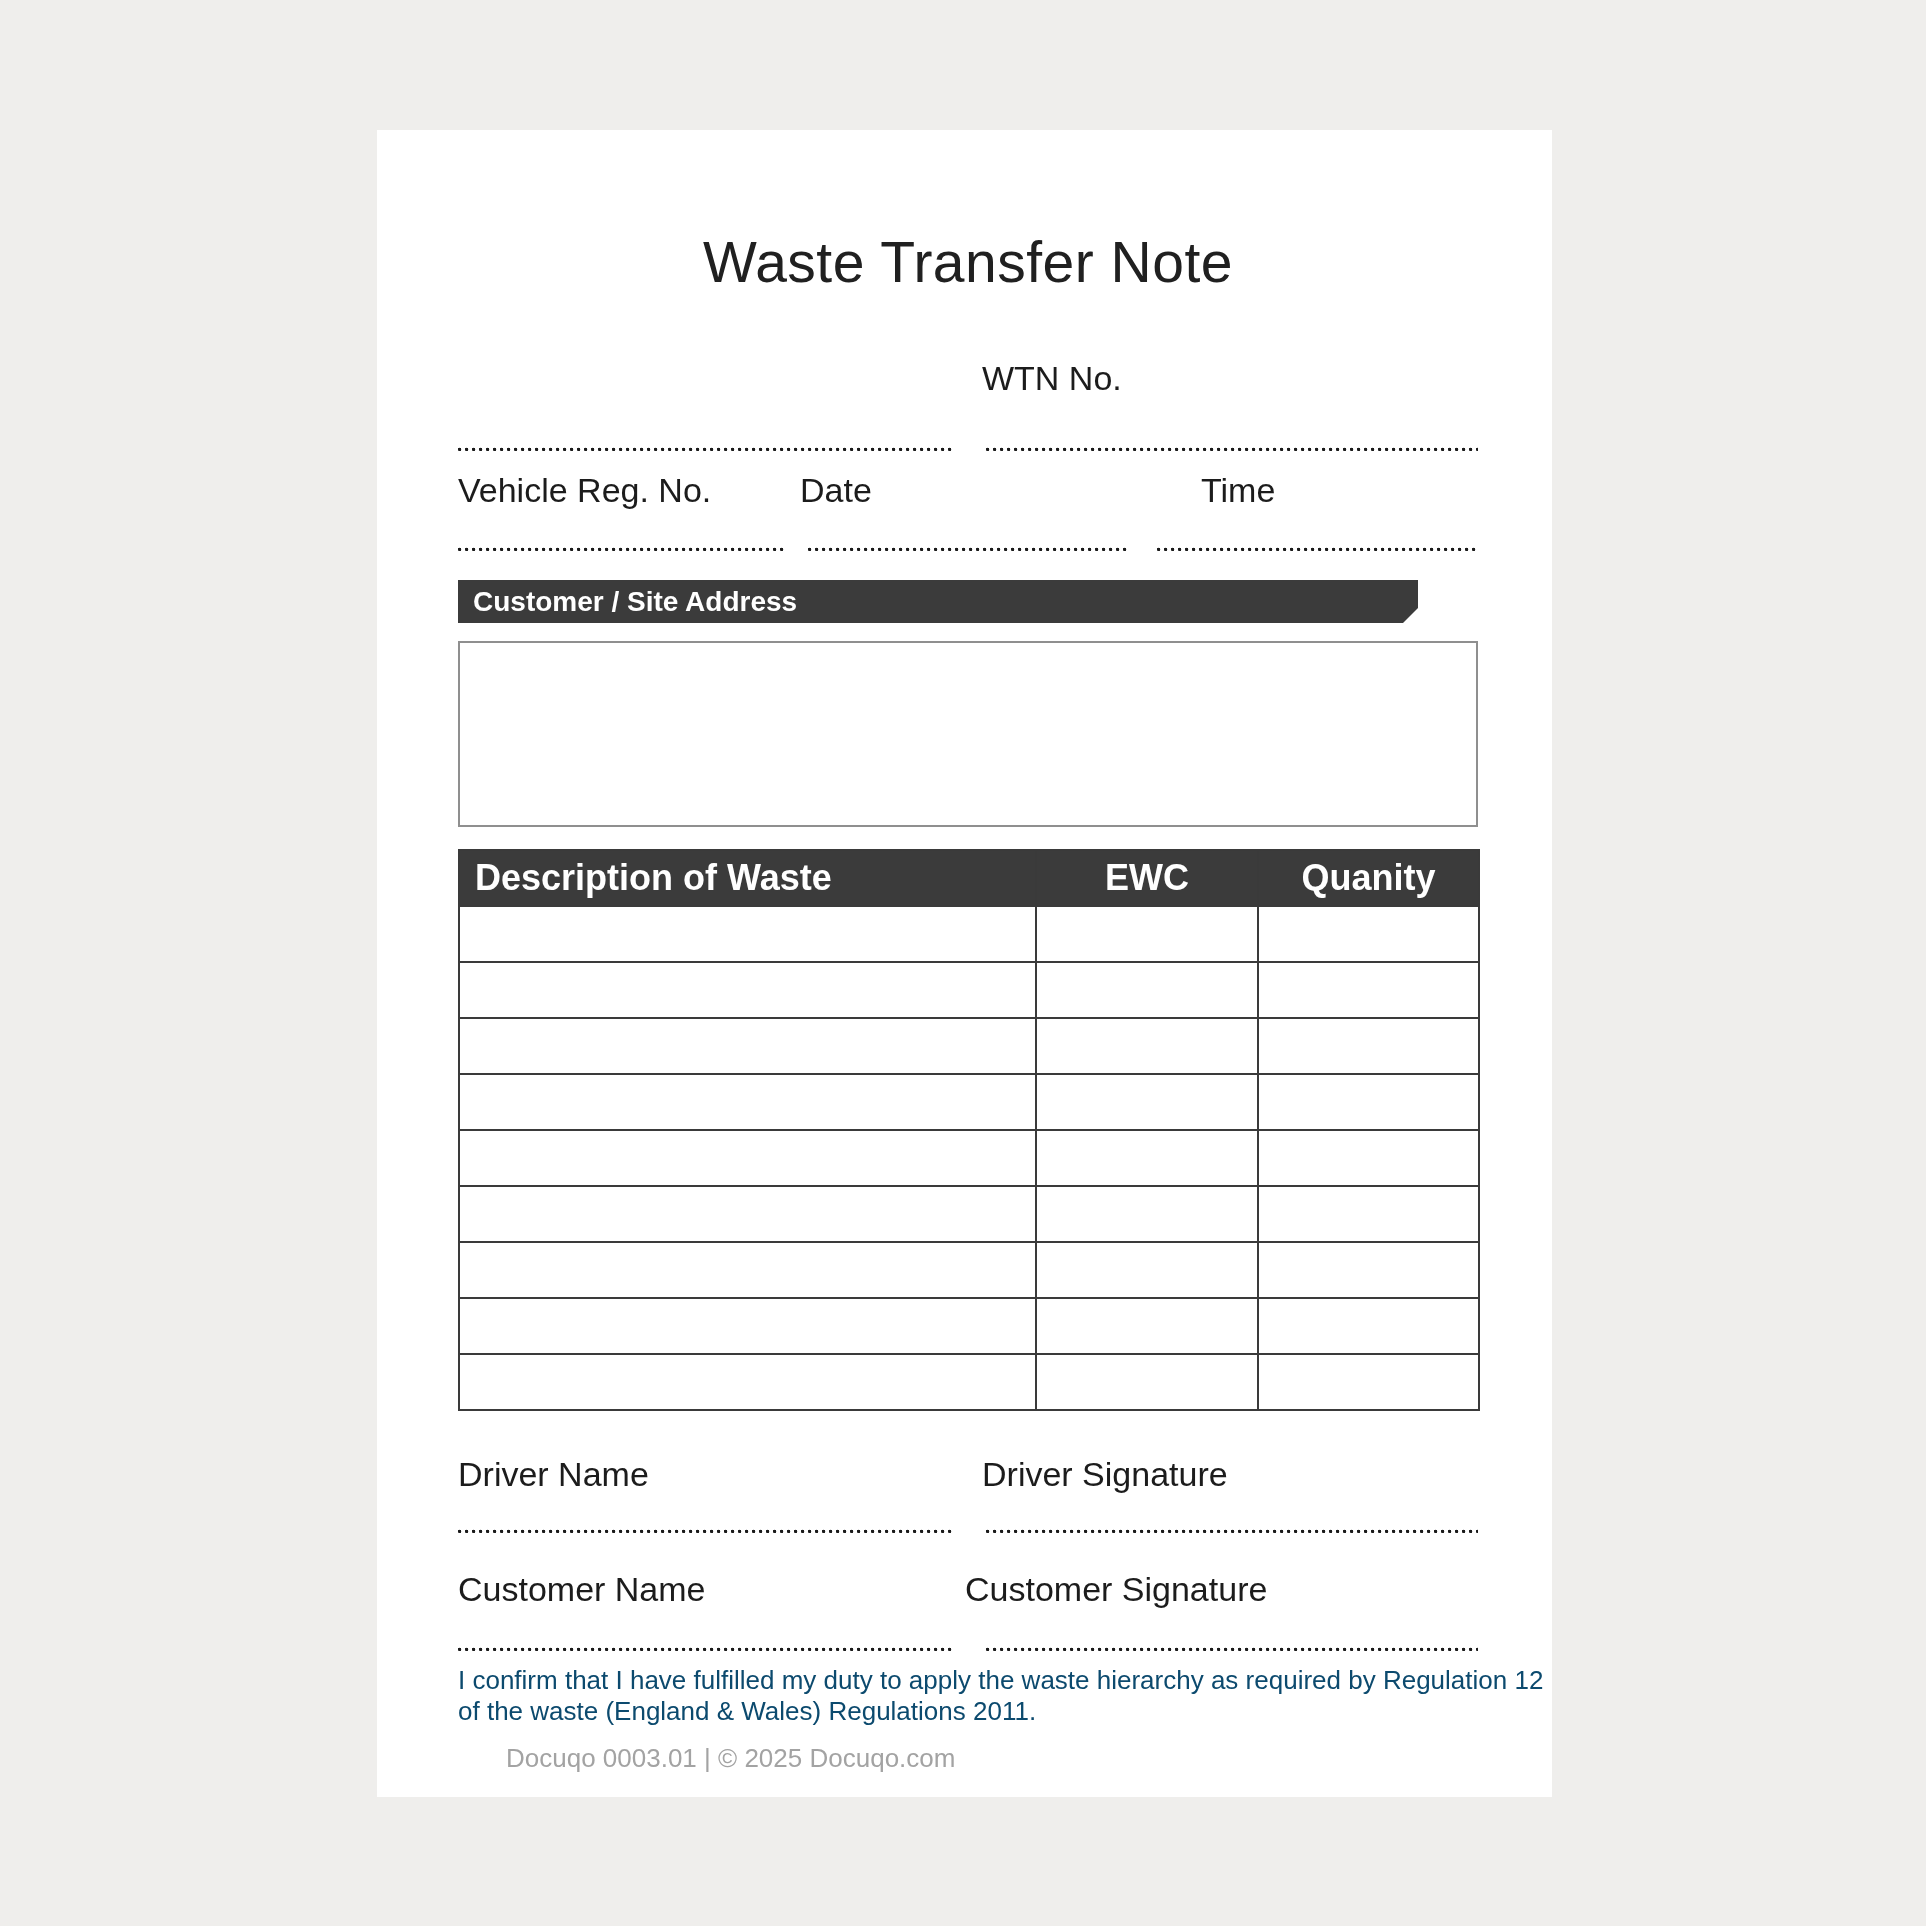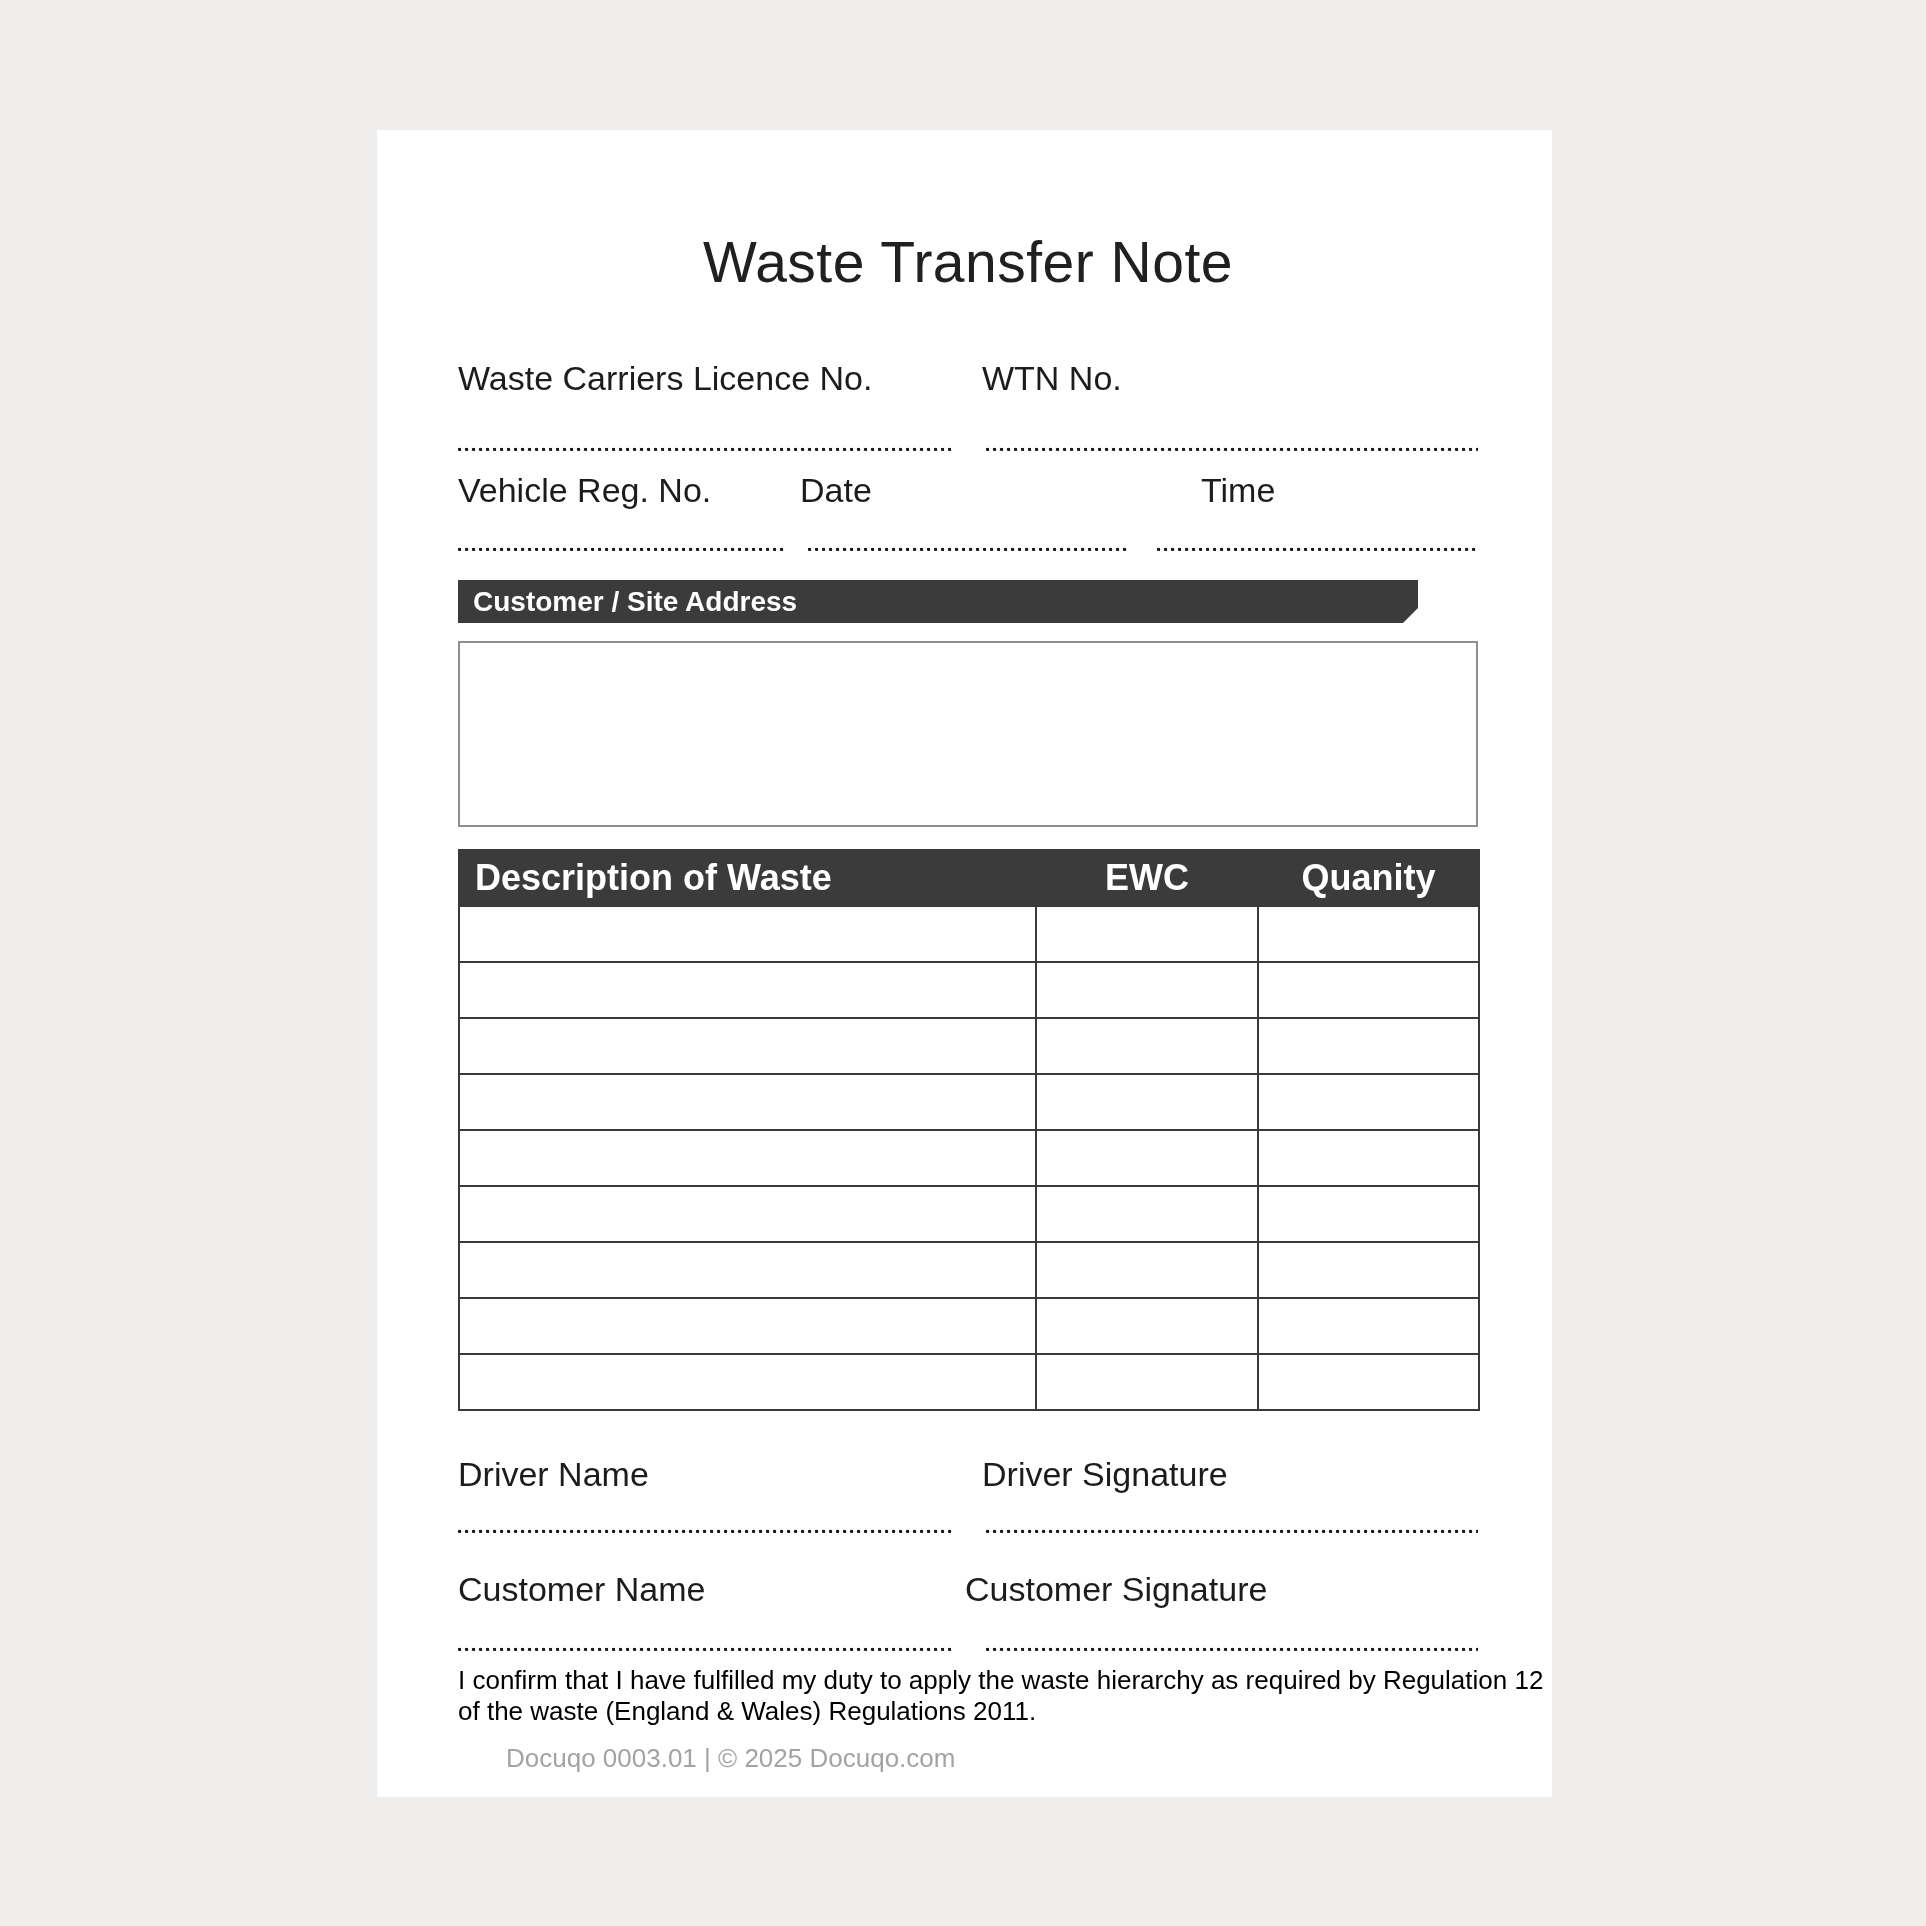--- a/index.html
+++ b/index.html
@@ -100,38 +100,37 @@
     padding-left: 15px;
   }
   table.waste td {
     height: 56px;
     background: #ffffff;
   }
 
   .declaration-line {
     font-size: 26px;
     line-height: 31px;
-    color: #000000;
+    color: #0c4a6e;
     white-space: nowrap;
   }
   .footer-note {
     font-size: 26px;
     color: var(--muted, #a3a3a3);
     white-space: nowrap;
     margin-left: 48px;
   }
 </style>
 </head>
 <body>
 
 <div class="page">
 
   <div class="abs doc-title">Waste Transfer Note</div>
 
-  <div class="abs field-label" style="left:81px; top:229px;">Waste Carriers Licence No.</div>
   <div class="abs field-label" style="left:605px; top:229px;">WTN No.</div>
   <div class="abs dots" style="left:81px; top:317px; width:497px;"></div>
   <div class="abs dots" style="left:609px; top:317px; width:492px;"></div>
 
   <div class="abs field-label" style="left:81px; top:341px;">Vehicle Reg. No.</div>
   <div class="abs field-label" style="left:423px; top:341px;">Date</div>
   <div class="abs field-label" style="left:824px; top:341px;">Time</div>
   <div class="abs dots" style="left:81px; top:417px; width:326px;"></div>
   <div class="abs dots" style="left:431px; top:417px; width:320px;"></div>
   <div class="abs dots" style="left:780px; top:417px; width:321px;"></div>

